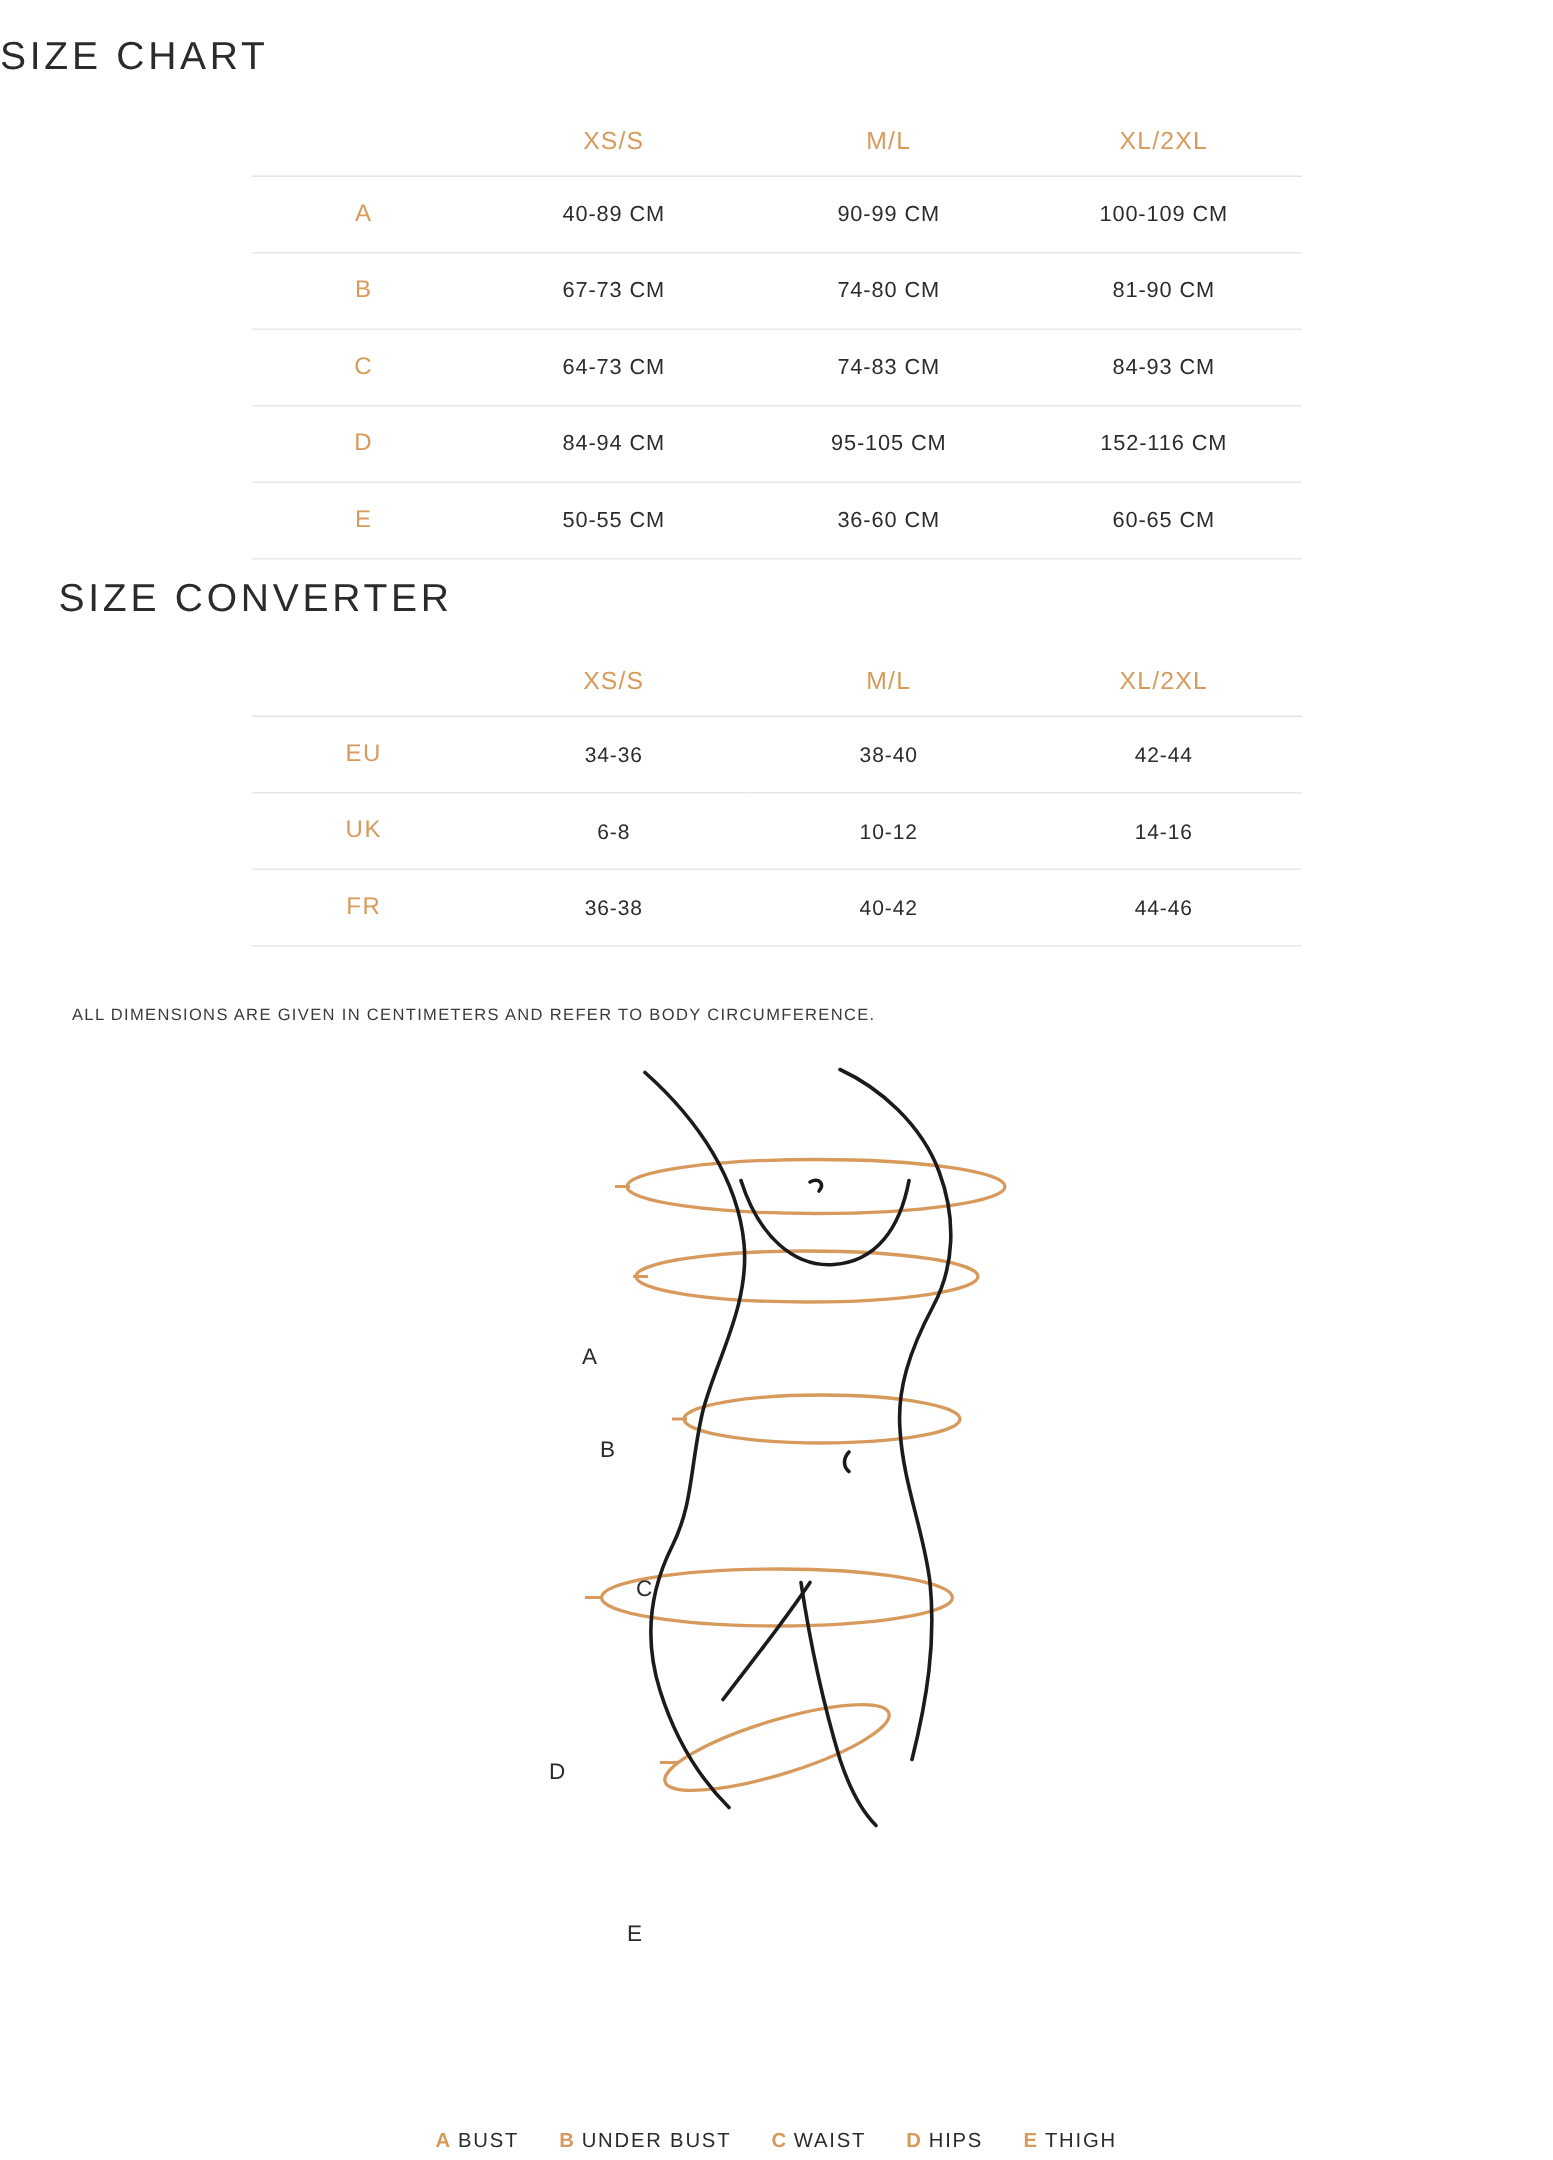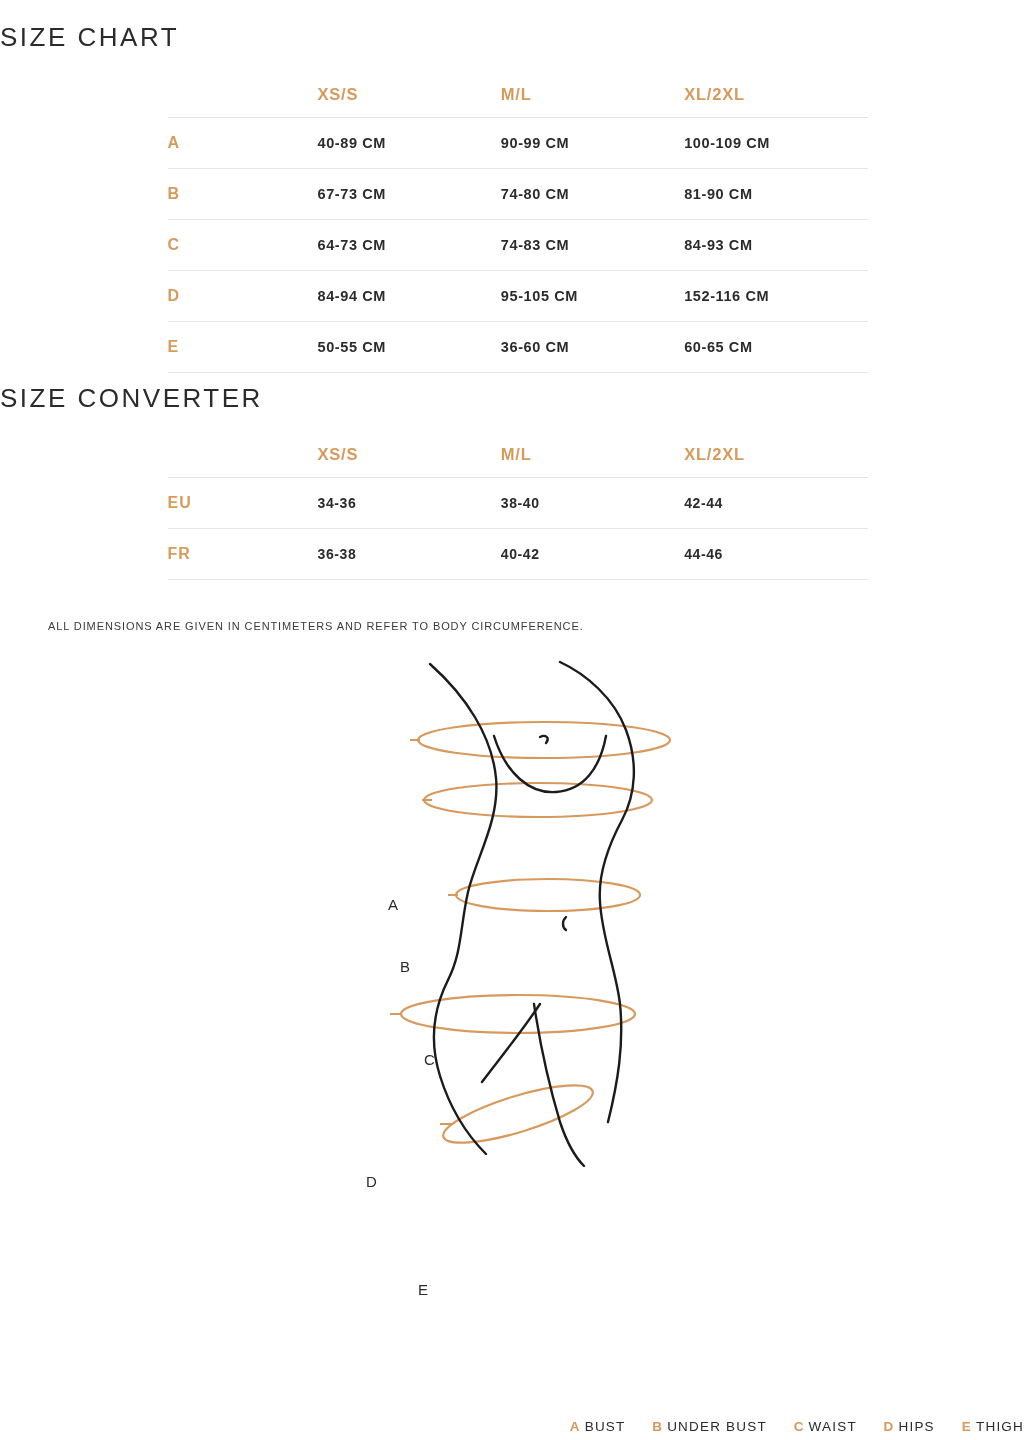--- a/index.html
+++ b/index.html
@@ -23,36 +23,36 @@
 
   
   .section-title {
     text-align: left;
     font-size: 26px;
     letter-spacing: 2.5px;
     font-weight: 400;
     color: #2b2b2b;
   }
   #size-chart-title { margin-top: 22px; }
-  #size-converter-title { margin-top: 10px; }
+  #size-converter-title { margin-top: 10px; margin-left: 39px; }
 
   
   .table-wrap {
     width: 700px;
     margin: 0 auto;
   }
   table.size-table {
     width: 100%;
     border-collapse: collapse;
     table-layout: fixed;
   }
   table.size-table th,
   table.size-table td {
-    text-align: left;
-    font-weight: 700;
+    text-align: center;
+    font-weight: 400;
     padding: 0;
     height: 50px;
     vertical-align: middle;
   }
   table.size-table thead th {
     color: #d89a5c;
     font-size: 16.5px;
     letter-spacing: 0.8px;
     height: 46px;
     border-bottom: 1px solid #e3e3e3;
@@ -101,21 +101,21 @@
     color: #2b2b2b;
     letter-spacing: 0.5px;
   }
 
   
   .legend {
     position: absolute;
     bottom: 28px;
     left: 0;
     width: 1035px;
-    text-align: right;
+    text-align: center;
     font-size: 13.5px;
     letter-spacing: 1.2px;
   }
   .legend .item { margin: 0 11px; white-space: nowrap; }
   .legend .key {
     color: #d89a5c;
     font-weight: 700;
     margin-right: 4px;
   }
   .legend .txt { color: #2b2b2b; }
@@ -183,20 +183,26 @@
           <th>M/L</th>
           <th>XL/2XL</th>
         </tr>
       </thead>
       <tbody>
         <tr>
           <td class="row-label">EU</td>
           <td class="cell-val">34-36</td>
           <td class="cell-val">38-40</td>
           <td class="cell-val">42-44</td>
+        </tr>
+        <tr>
+          <td class="row-label">UK</td>
+          <td class="cell-val">6-8</td>
+          <td class="cell-val">10-12</td>
+          <td class="cell-val">14-16</td>
         </tr>
         <tr>
           <td class="row-label">FR</td>
           <td class="cell-val">36-38</td>
           <td class="cell-val">40-42</td>
           <td class="cell-val">44-46</td>
         </tr>
       </tbody>
     </table>
   </div>

